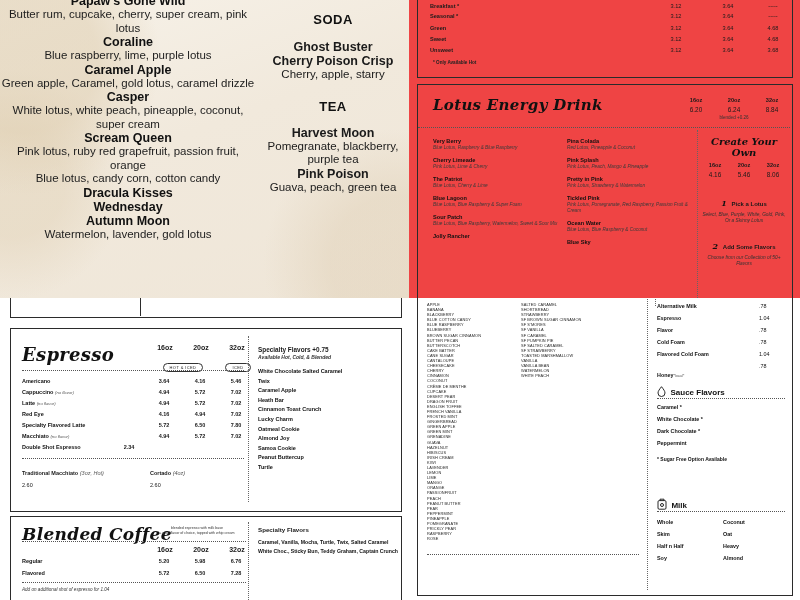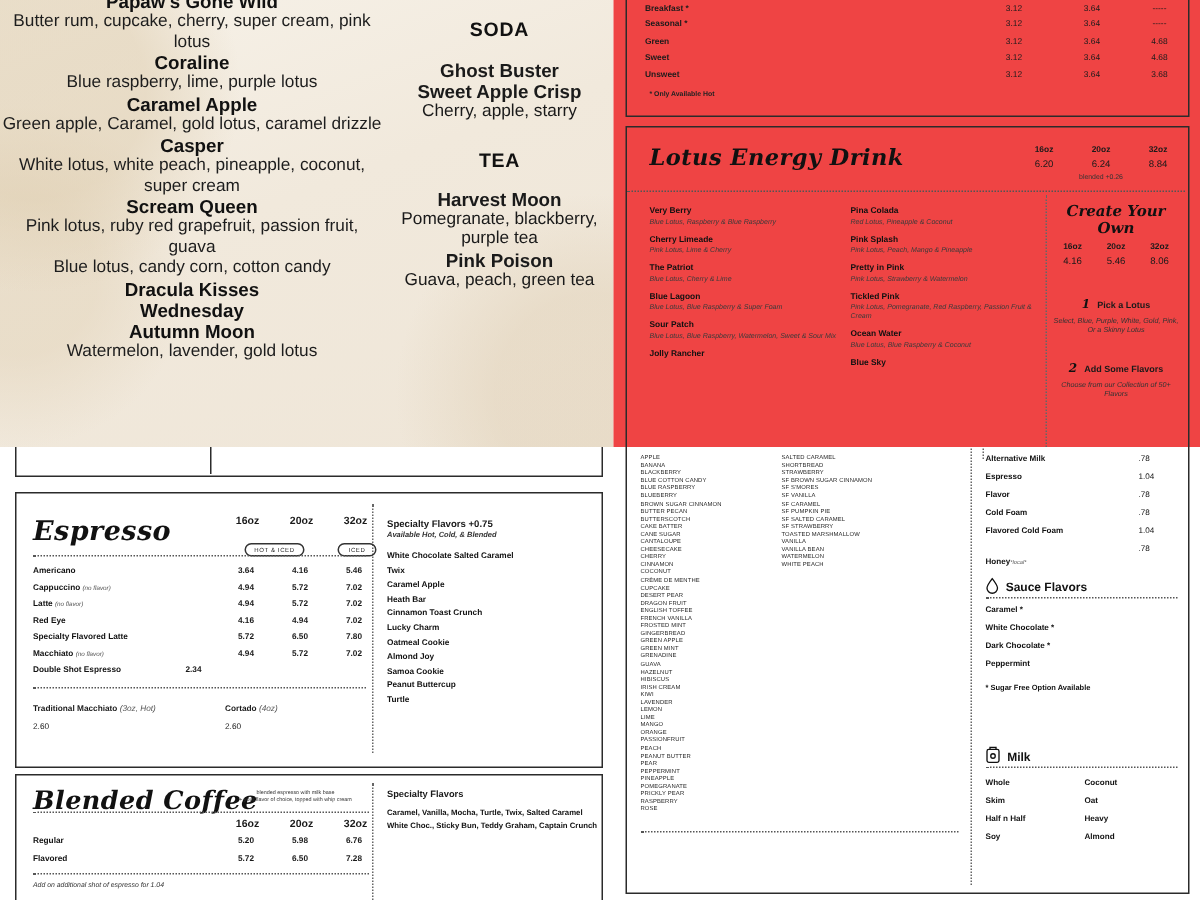--- a/index.html
+++ b/index.html
@@ -70,33 +70,33 @@
   <div class="tl-left">
     <div class="itm-name">Papaw's Gone Wild</div>
     <div class="itm-desc">Butter rum, cupcake, cherry, super cream, pink lotus</div>
     <div class="itm-name">Coraline</div>
     <div class="itm-desc">Blue raspberry, lime, purple lotus</div>
     <div class="itm-name">Caramel Apple</div>
     <div class="itm-desc">Green apple, Caramel, gold lotus, caramel drizzle</div>
     <div class="itm-name">Casper</div>
     <div class="itm-desc">White lotus, white peach, pineapple, coconut, super cream</div>
     <div class="itm-name">Scream Queen</div>
-    <div class="itm-desc">Pink lotus, ruby red grapefruit, passion fruit, guava</div>
+    <div class="itm-desc">Pink lotus, ruby red grapefruit, passion fruit, orange</div>
     <div class="itm-desc">Blue lotus, candy corn, cotton candy</div>
     <div class="itm-name">Dracula Kisses</div>
     <div class="itm-name">Wednesday</div>
     <div class="itm-name">Autumn Moon</div>
     <div class="itm-desc">Watermelon, lavender, gold lotus</div>
   </div>
 
   <div class="tl-right">
     <div class="cat-head" style="margin-top:12px">SODA</div>
     <div style="height:13px"></div>
     <div class="r-name">Ghost Buster</div>
-    <div class="r-name">Sweet Apple Crisp</div>
+    <div class="r-name">Cherry Poison Crisp</div>
     <div class="r-desc">Cherry, apple, starry</div>
     <div class="cat-head" style="margin-top:17px">TEA</div>
     <div style="height:12px"></div>
     <div class="r-name">Harvest Moon</div>
     <div class="r-desc">Pomegranate, blackberry, purple tea</div>
     <div class="r-name">Pink Poison</div>
     <div class="r-desc">Guava, peach, green tea</div>
   </div>
 </div>
 

